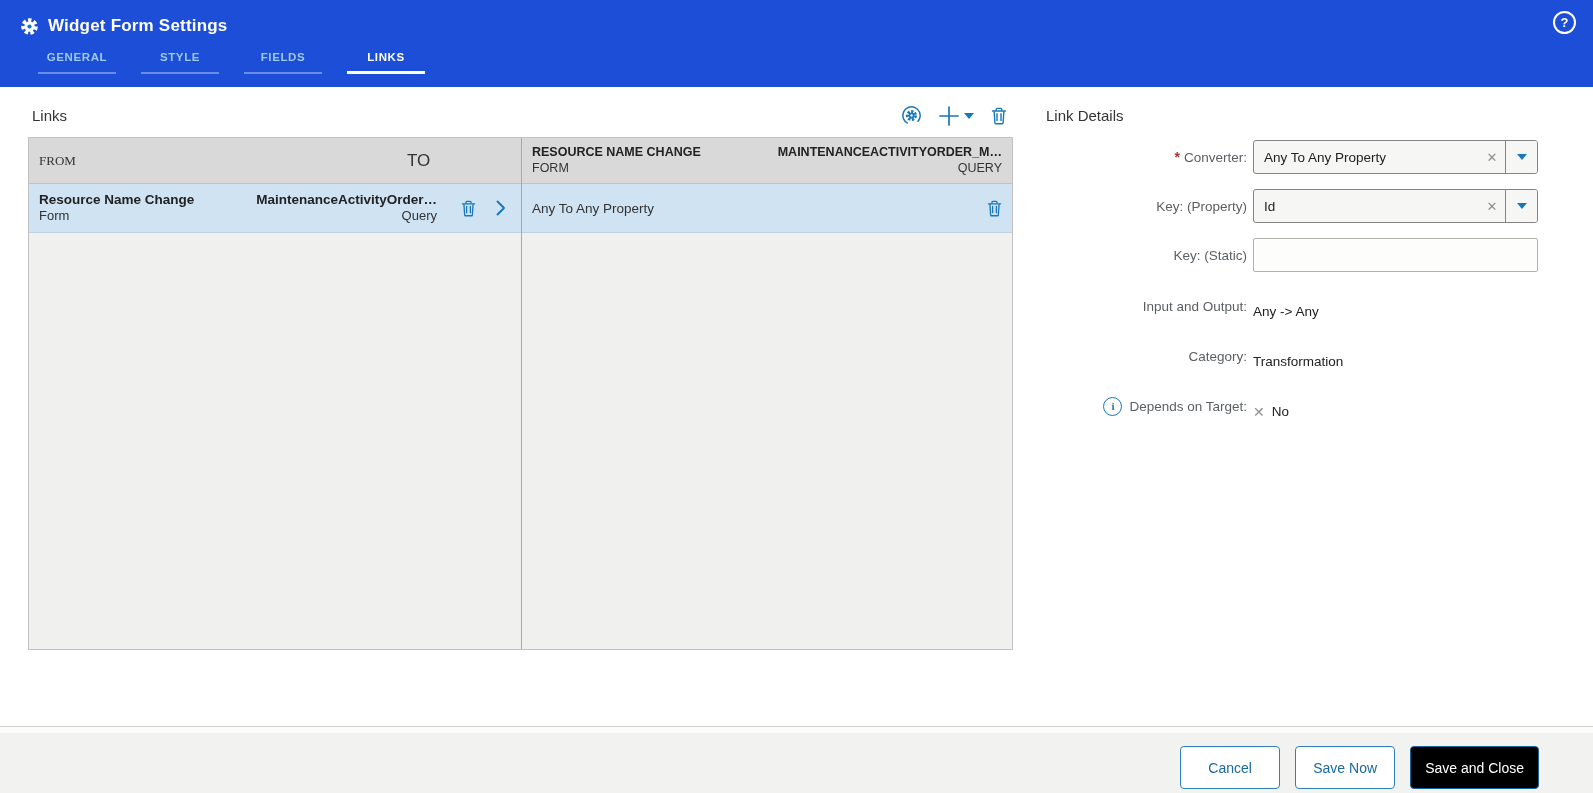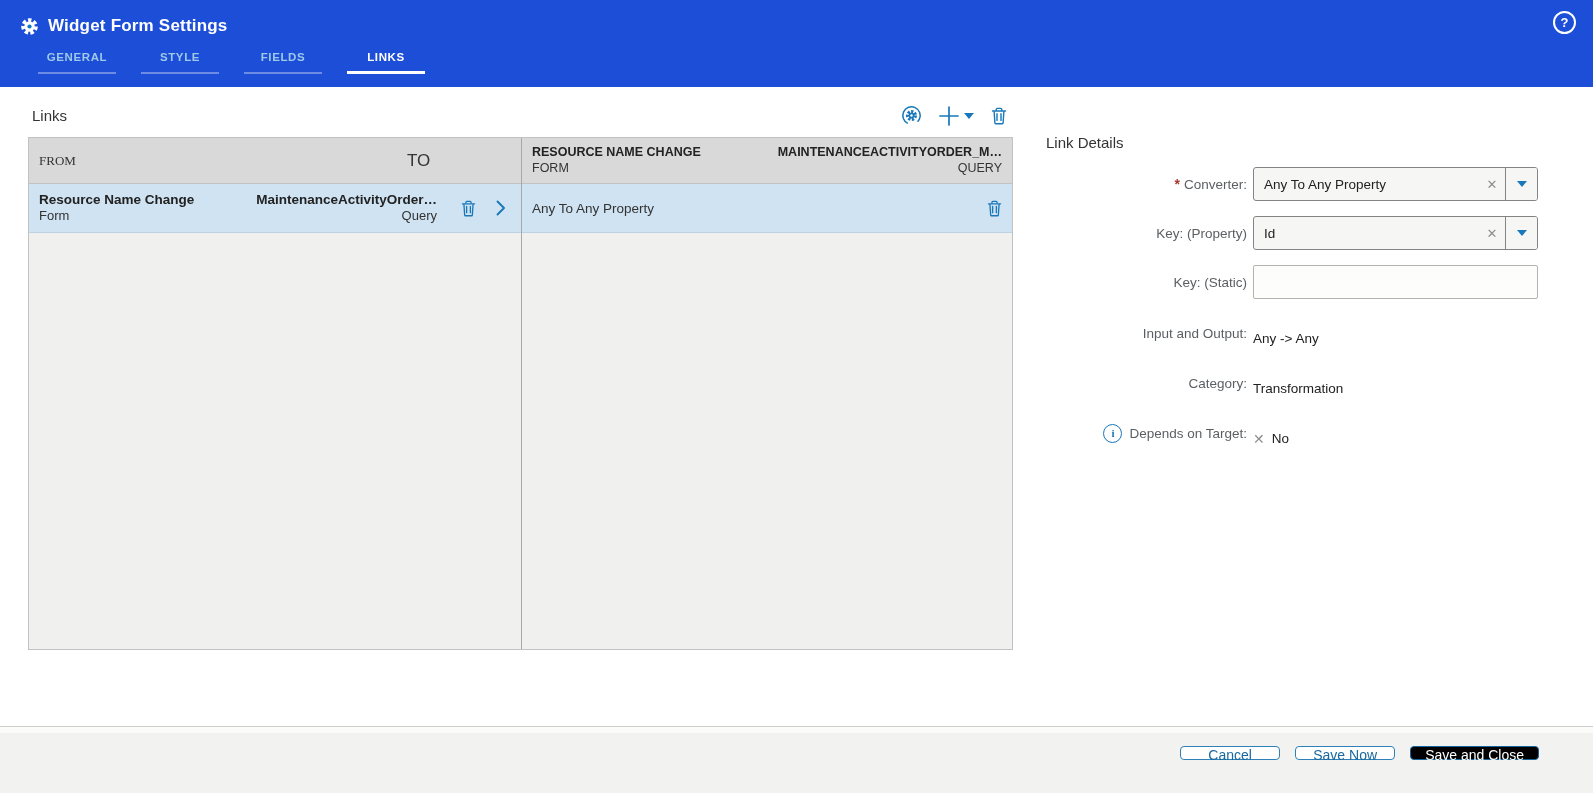--- a/index.html
+++ b/index.html
@@ -49,21 +49,21 @@
   .cell-from{line-height:1.3;}
   .cell-from .t,.cell-to .t{font-size:13.5px;font-weight:600;color:#222;white-space:nowrap;}
   .cell-from .s,.cell-to .s{font-size:13px;color:#333;}
   .cell-to{flex:1;text-align:right;line-height:1.3;min-width:0;}
   .row-icons{display:flex;align-items:center;margin-left:24px;gap:20px;padding-right:5px;}
   .conv-label{font-size:13.5px;color:#333;}
   .row-trash-r{margin-left:auto;display:flex;align-items:center;}
   .pane-fill{flex:1;background:#f0f0ee;}
   
   .details{position:absolute;left:1046px;top:104px;width:505px;}
-  .details-title{font-size:15px;color:#333;padding-top:3px;margin-bottom:16px;margin-top:27px;}
+  .details-title{font-size:15px;color:#333;padding-top:3px;margin-bottom:16px;}
   .frow{display:flex;align-items:center;margin-bottom:15px;}
   .frow.gap-lg{margin-bottom:24px;}
   .frow.textrow{margin-bottom:30px;height:20px;}
   .flabel{width:201px;margin-right:6px;text-align:right;font-size:13.5px;color:#5b5f63;
     display:flex;justify-content:flex-end;align-items:center;white-space:nowrap;}
   .req{color:#a33a2e;font-weight:700;margin-right:4px;font-size:14px;}
   .combo{width:285px;height:34px;border:1px solid #848484;background:#f6f6f5;border-radius:3px;
     display:flex;align-items:stretch;box-sizing:border-box;overflow:hidden;}
   .combo-value{flex:1;padding:0 10px;display:flex;align-items:center;font-size:13.5px;color:#222;
     white-space:nowrap;cursor:text;}
@@ -81,21 +81,21 @@
     align-items:center;justify-content:center;margin-right:7px;flex:none;cursor:pointer;}
   .cross{color:#8f8f8f;font-size:14px;}
   
   .comments{position:absolute;left:0;right:0;top:726px;height:37px;background:#fbfbf9;
     border-top:1px solid #cfcfc9;border-bottom:1px solid #cfcfc9;box-sizing:border-box;
     display:flex;align-items:center;padding:0 37px;cursor:pointer;}
   .comments-label{font-size:14px;color:#55595c;}
   .collapse{position:absolute;right:34px;top:12px;display:flex;cursor:pointer;}
   .footer{position:absolute;left:0;right:0;top:733px;bottom:0;background:#f2f2f0;
     display:flex;justify-content:flex-end;align-items:flex-start;padding:13px 54px 0 0;gap:15px;}
-  .btn{height:14px;border-radius:4px;font-size:14px;font-family:inherit;cursor:pointer;
+  .btn{height:43px;border-radius:4px;font-size:14px;font-family:inherit;cursor:pointer;
     box-sizing:border-box;text-align:center;}
   .btn.outline{background:#fff;border:1px solid #2e81b8;color:#1a699e;min-width:100px;padding:0 14px;}
   .btn.primary{background:#000000;border:1px solid #16639c;color:#fff;min-width:120px;padding:0 14px;}
 </style>
 </head>
 <body>
 
 <header class="titlebar">
   <div class="title-row">
     <span class="app-gear">

